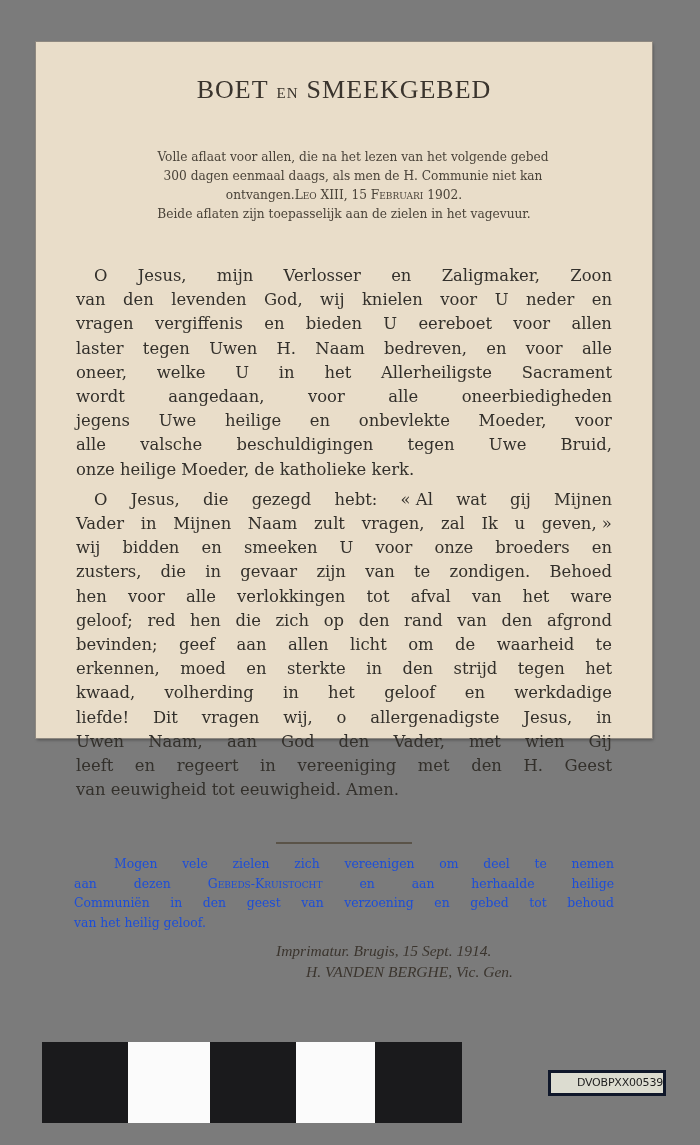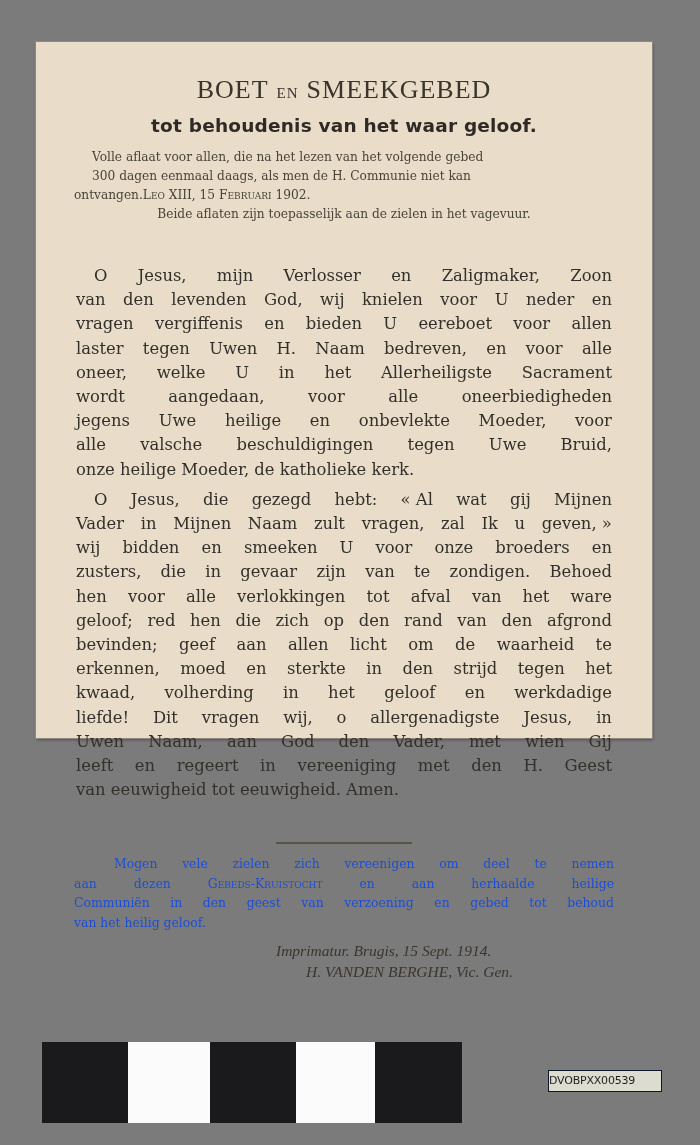--- a/index.html
+++ b/index.html
@@ -3,49 +3,48 @@
 <meta charset="utf-8">
 <style>
   html, body { margin:0; padding:0; }
   body { width:700px; height:1145px; background:#7b7b7b; position:relative; overflow:hidden; font-family:"DejaVu Serif", serif; }
   .paper { position:absolute; left:36px; top:42px; width:616px; height:696px; background:#e9ddc9;
     box-shadow: 0 0 0 1px #8e8880, 1px 2px 3px rgba(0,0,0,0.35); color:#2f2a24; }
   .title1 { position:absolute; left:0; width:100%; top:33px; text-align:center; font-family:"Liberation Serif", serif; font-size:26px; letter-spacing:1px; color:#3a342d; }
   .title1 .sc { font-size:15px; letter-spacing:1px; margin:0 8px; }
   .title2 { position:absolute; left:0; width:100%; top:73px; text-align:center; font-family:"DejaVu Sans", sans-serif; font-weight:bold; font-size:18.5px; color:#2f2a25; letter-spacing:0.2px; }
   .notes { position:absolute; left:38px; width:540px; top:106px; font-family:"DejaVu Serif", serif; font-size:12.2px; line-height:19px; color:#4a4339; }
-  .notes .l { display:flex; justify-content:flex-start; white-space:nowrap; }
+  .notes .l { display:flex; justify-content:center; white-space:nowrap; }
   .notes .ind { padding-left:18px; }
   .notes .ctr { text-align:center; }
   .sc-small { font-variant: small-caps; }
   .prayer { position:absolute; left:40px; width:536px; top:222px; font-family:"DejaVu Serif", serif; font-size:16.4px; line-height:24.2px; color:#33302b; }
   .prayer .line { display:flex; justify-content:space-between; white-space:nowrap; }
   .prayer .line.last { justify-content:flex-start; }
   .prayer .ind { padding-left:18px; }
   .rule { position:absolute; left:240px; width:136px; top:800px; height:1.5px; background:#5a5348; }
   .footer { position:absolute; left:38px; width:540px; top:812px; font-family:"DejaVu Serif", serif; font-size:12.4px; line-height:19.5px; color:#1d4ed8; }
   .footer .line { display:flex; justify-content:space-between; white-space:nowrap; }
   .footer .line.last { justify-content:flex-start; }
   .footer .ind { padding-left:40px; }
   .imprim { position:absolute; left:240px; top:891px; font-family:"Liberation Serif", serif; font-style:italic; font-size:15.5px; line-height:20.5px; color:#3b352e;margin-top:8px; }
   .imprim .r2 { padding-left:30px; }
   .bar { position:absolute; top:1042px; height:81px; }
   .bar.black { background:#1a1a1c; }
   .bar.white { background:#fbfbfb; }
-  .label { position:absolute; left:548px; top:1070px; width:112px; height:20px; background:#dcdcd0; border:1px solid #0f172a;
-    font-family:"DejaVu Sans", sans-serif; font-size:11px; line-height:20px; text-align:left; color:#1e1e1e; letter-spacing:-0.2px; }
+  .label { position:absolute; left:548px; top:1070px; width:112px; height:20px; background:#dcdcd0; border:3px solid #0f172a;
+    font-family:"DejaVu Sans", sans-serif; font-size:11px; line-height:20px; text-align:right; color:#1e1e1e; letter-spacing:-0.2px; }
 </style>
 </head>
 <body>
 
 <div class="paper">
   <div class="title1">
     <span>BOET</span><span class="sc">EN</span><span>SMEEKGEBED</span>
   </div>
-  <div class="title2">tot behoudenis van het waar geloof.</div>
 
   <div class="notes">
     <div class="l ind">
         <span>Volle aflaat voor allen, die na het lezen van het volgende gebed</span>
       </div>
     <div class="l ind">
         <span>300 dagen eenmaal daags, als men de H. Communie niet kan</span>
       </div>
     <div class="l">
         <span>ontvangen.</span>

